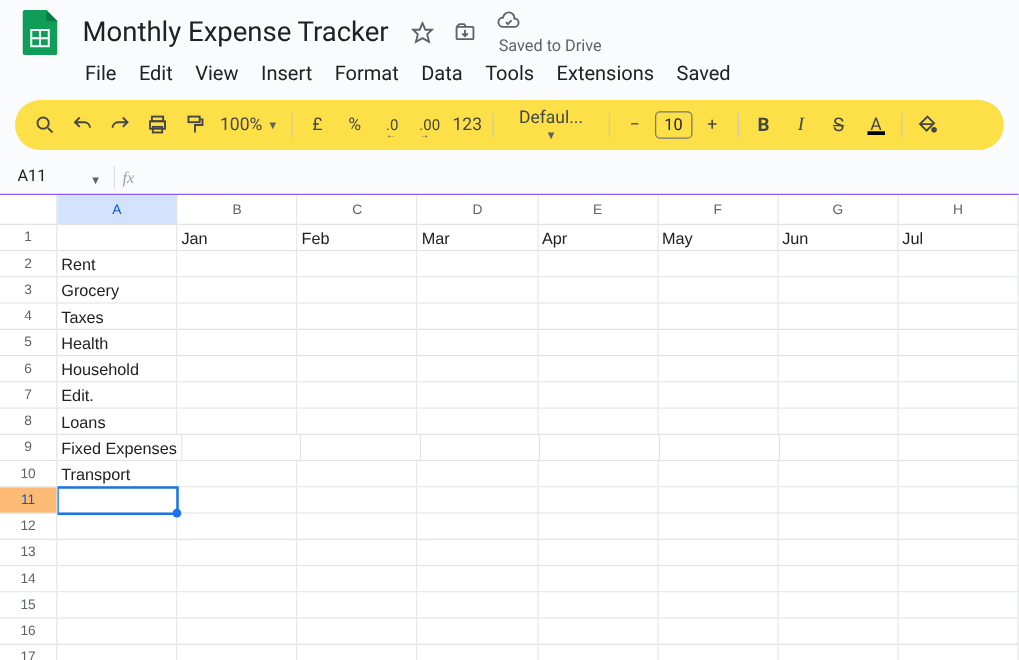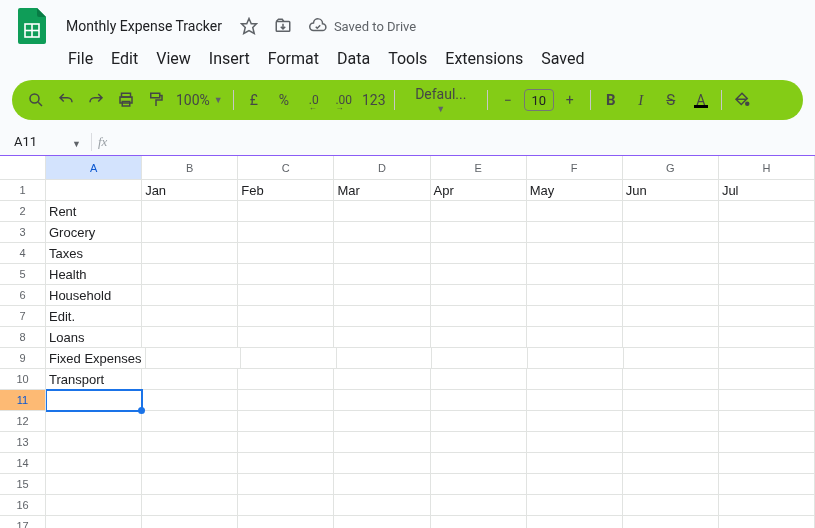--- a/index.html
+++ b/index.html
@@ -22,31 +22,31 @@
     }
     .logo {
       width: 40px;
       height: 40px;
       display: flex;
       align-items: center;
       justify-content: center;
       flex-shrink: 0;
     }
     .doc-title {
-      font-size: 14px;
+      font-size: 22px;
       color: #202124;
       padding: 2px 6px;
     }
     .title-icon {
       color: #5f6368;
       display: flex;
-      align-items: center;
       padding: 4px;
       cursor: pointer;
       border-radius: 4px;
+      flex-direction: column;
     }
     .saved-text {
       font-size: 13px;
       color: #5f6368;
       margin-left: 2px;
     }
     .menu-bar {
       display: flex;
       gap: 2px;
       padding-left: 48px;
@@ -55,21 +55,21 @@
     }
     .menu-item {
       font-size: 16px;
       color: #202124;
       padding: 4px 8px;
       cursor: pointer;
       border-radius: 4px;
     }
     .toolbar {
       margin: 8px 12px 0 12px;
-      background: #84cc16;
+      background: #fde047;
       border-radius: 24px;
       height: 40px;
       display: flex;
       align-items: center;
       padding: 0 10px;
       gap: 2px;
     }
     .tb-btn {
       min-width: 28px;
       height: 28px;

